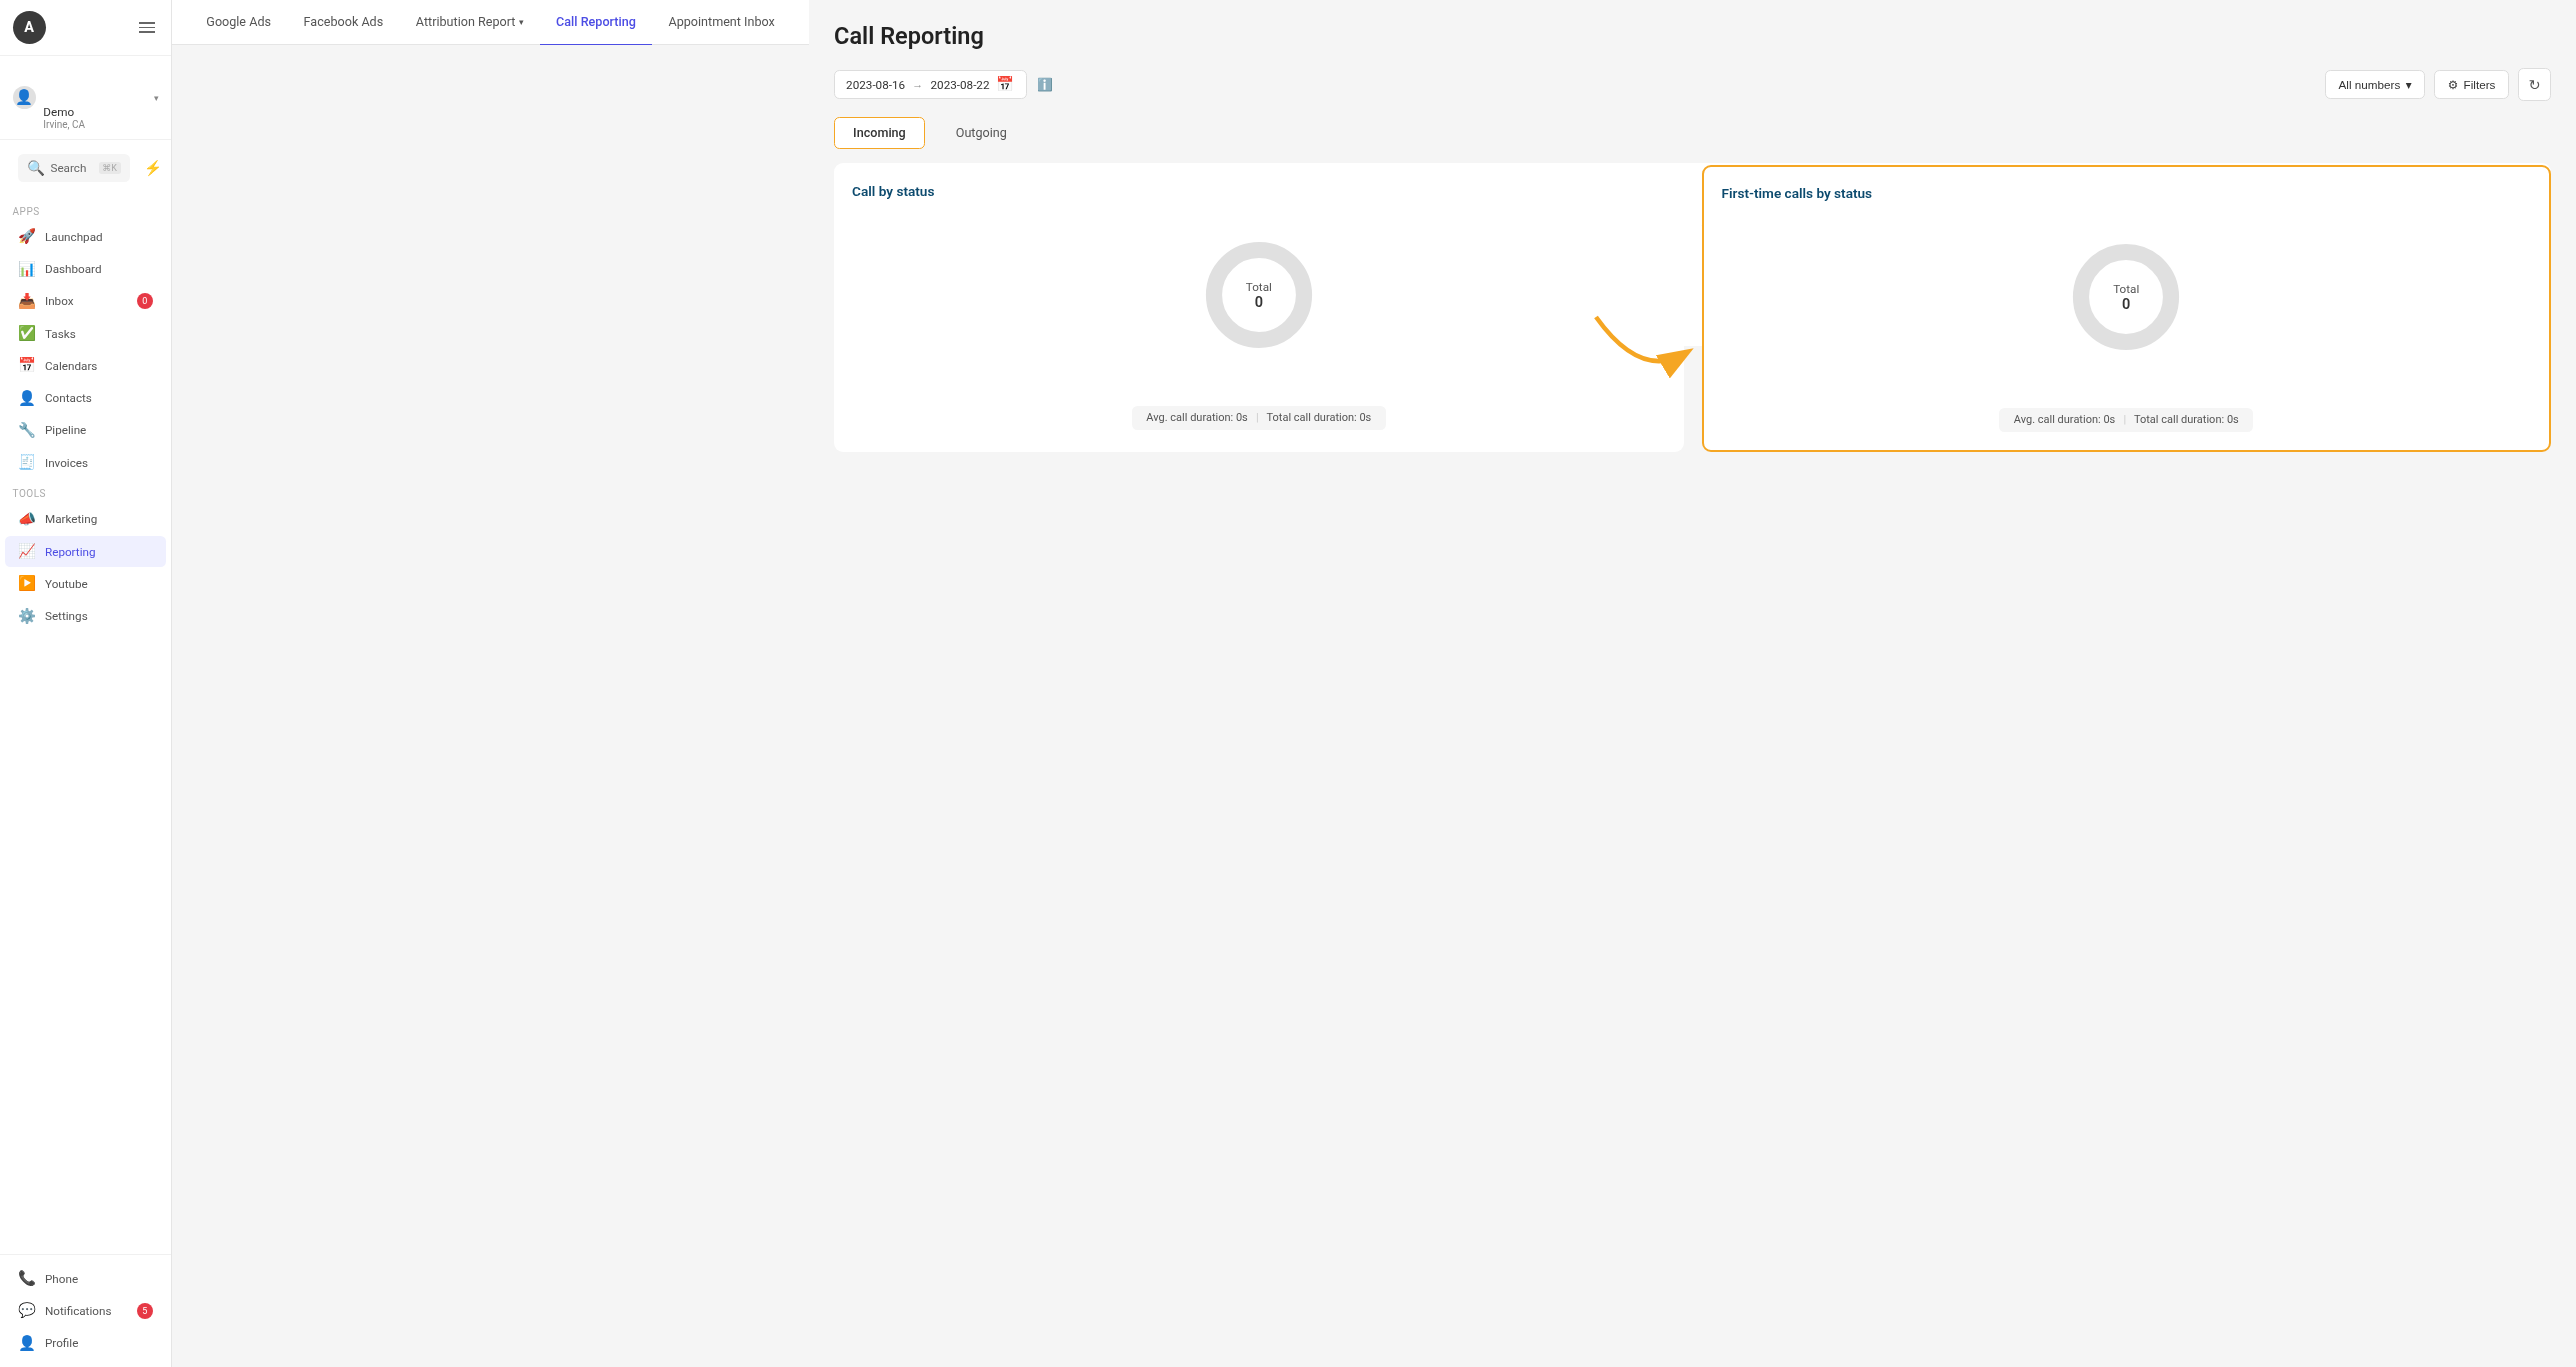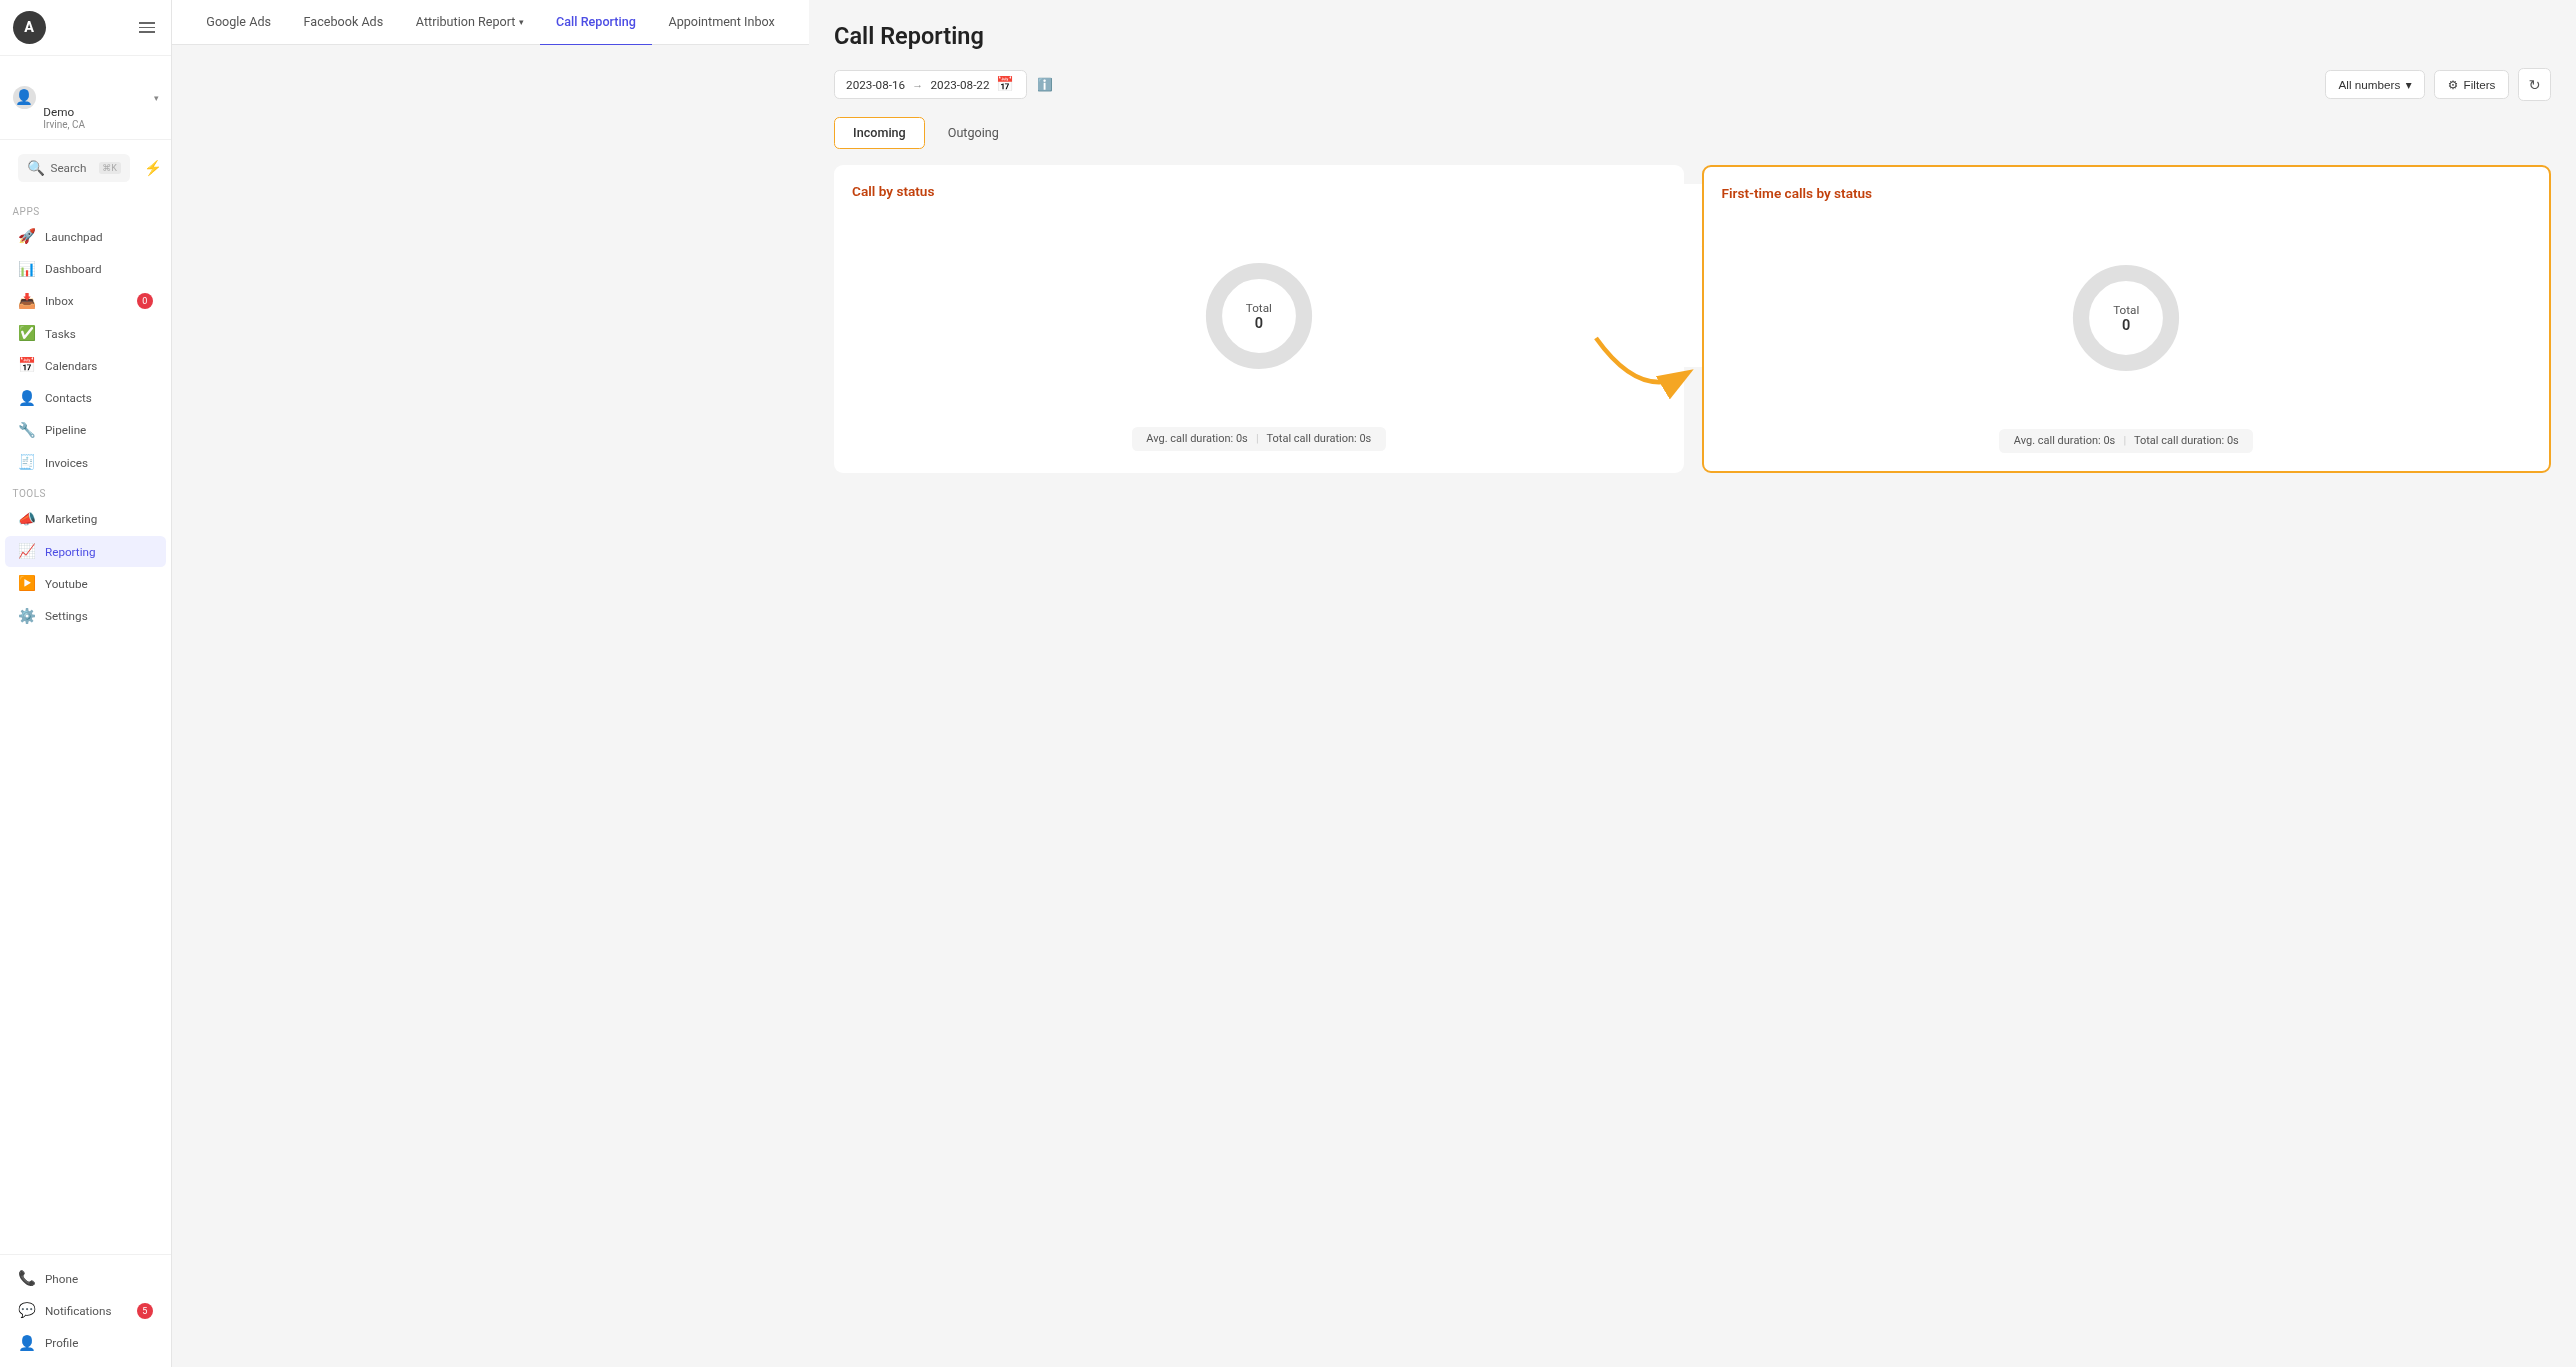--- a/index.html
+++ b/index.html
@@ -167,21 +167,21 @@
     }
     .refresh-btn {
       background: #fff; border: 0.9px solid #ddd; border-radius: 5.4px;
       width: 33px; height: 33px; display: flex; align-items: center; justify-content: center;
       cursor: pointer; font-size: 14.5px; color: #555;
     }
 
     
     .tabs {
       display: flex;
-      gap: 4px;
+      gap: 12px;
       margin-bottom: 16.3px;
     }
     .tab {
       padding: 7.2px 18px;
       font-size: 12.6px;
       cursor: pointer;
       color: #555;
       border: 0.9px solid transparent;
       border-radius: 5.4px;
     }
@@ -200,21 +200,21 @@
       margin-bottom: 18px;
     }
 
     .card {
       background: #fff;
       border-radius: 9px;
       padding: 18px;
       position: relative;
       overflow: hidden;
     }
-    .card-title { font-size: 13.6px; font-weight: 600; color: #c2410c; margin-bottom: 27px; }
+    .card-title { font-size: 13.6px; font-weight: 600; color: #0c4a6e; margin-bottom: 6px; }
 
     
     .donut-wrapper {
       display: flex;
       justify-content: center;
       align-items: center;
       height: 181px;
       position: relative;
     }
     .donut-container { position: relative; width: 126px; height: 126px; }

